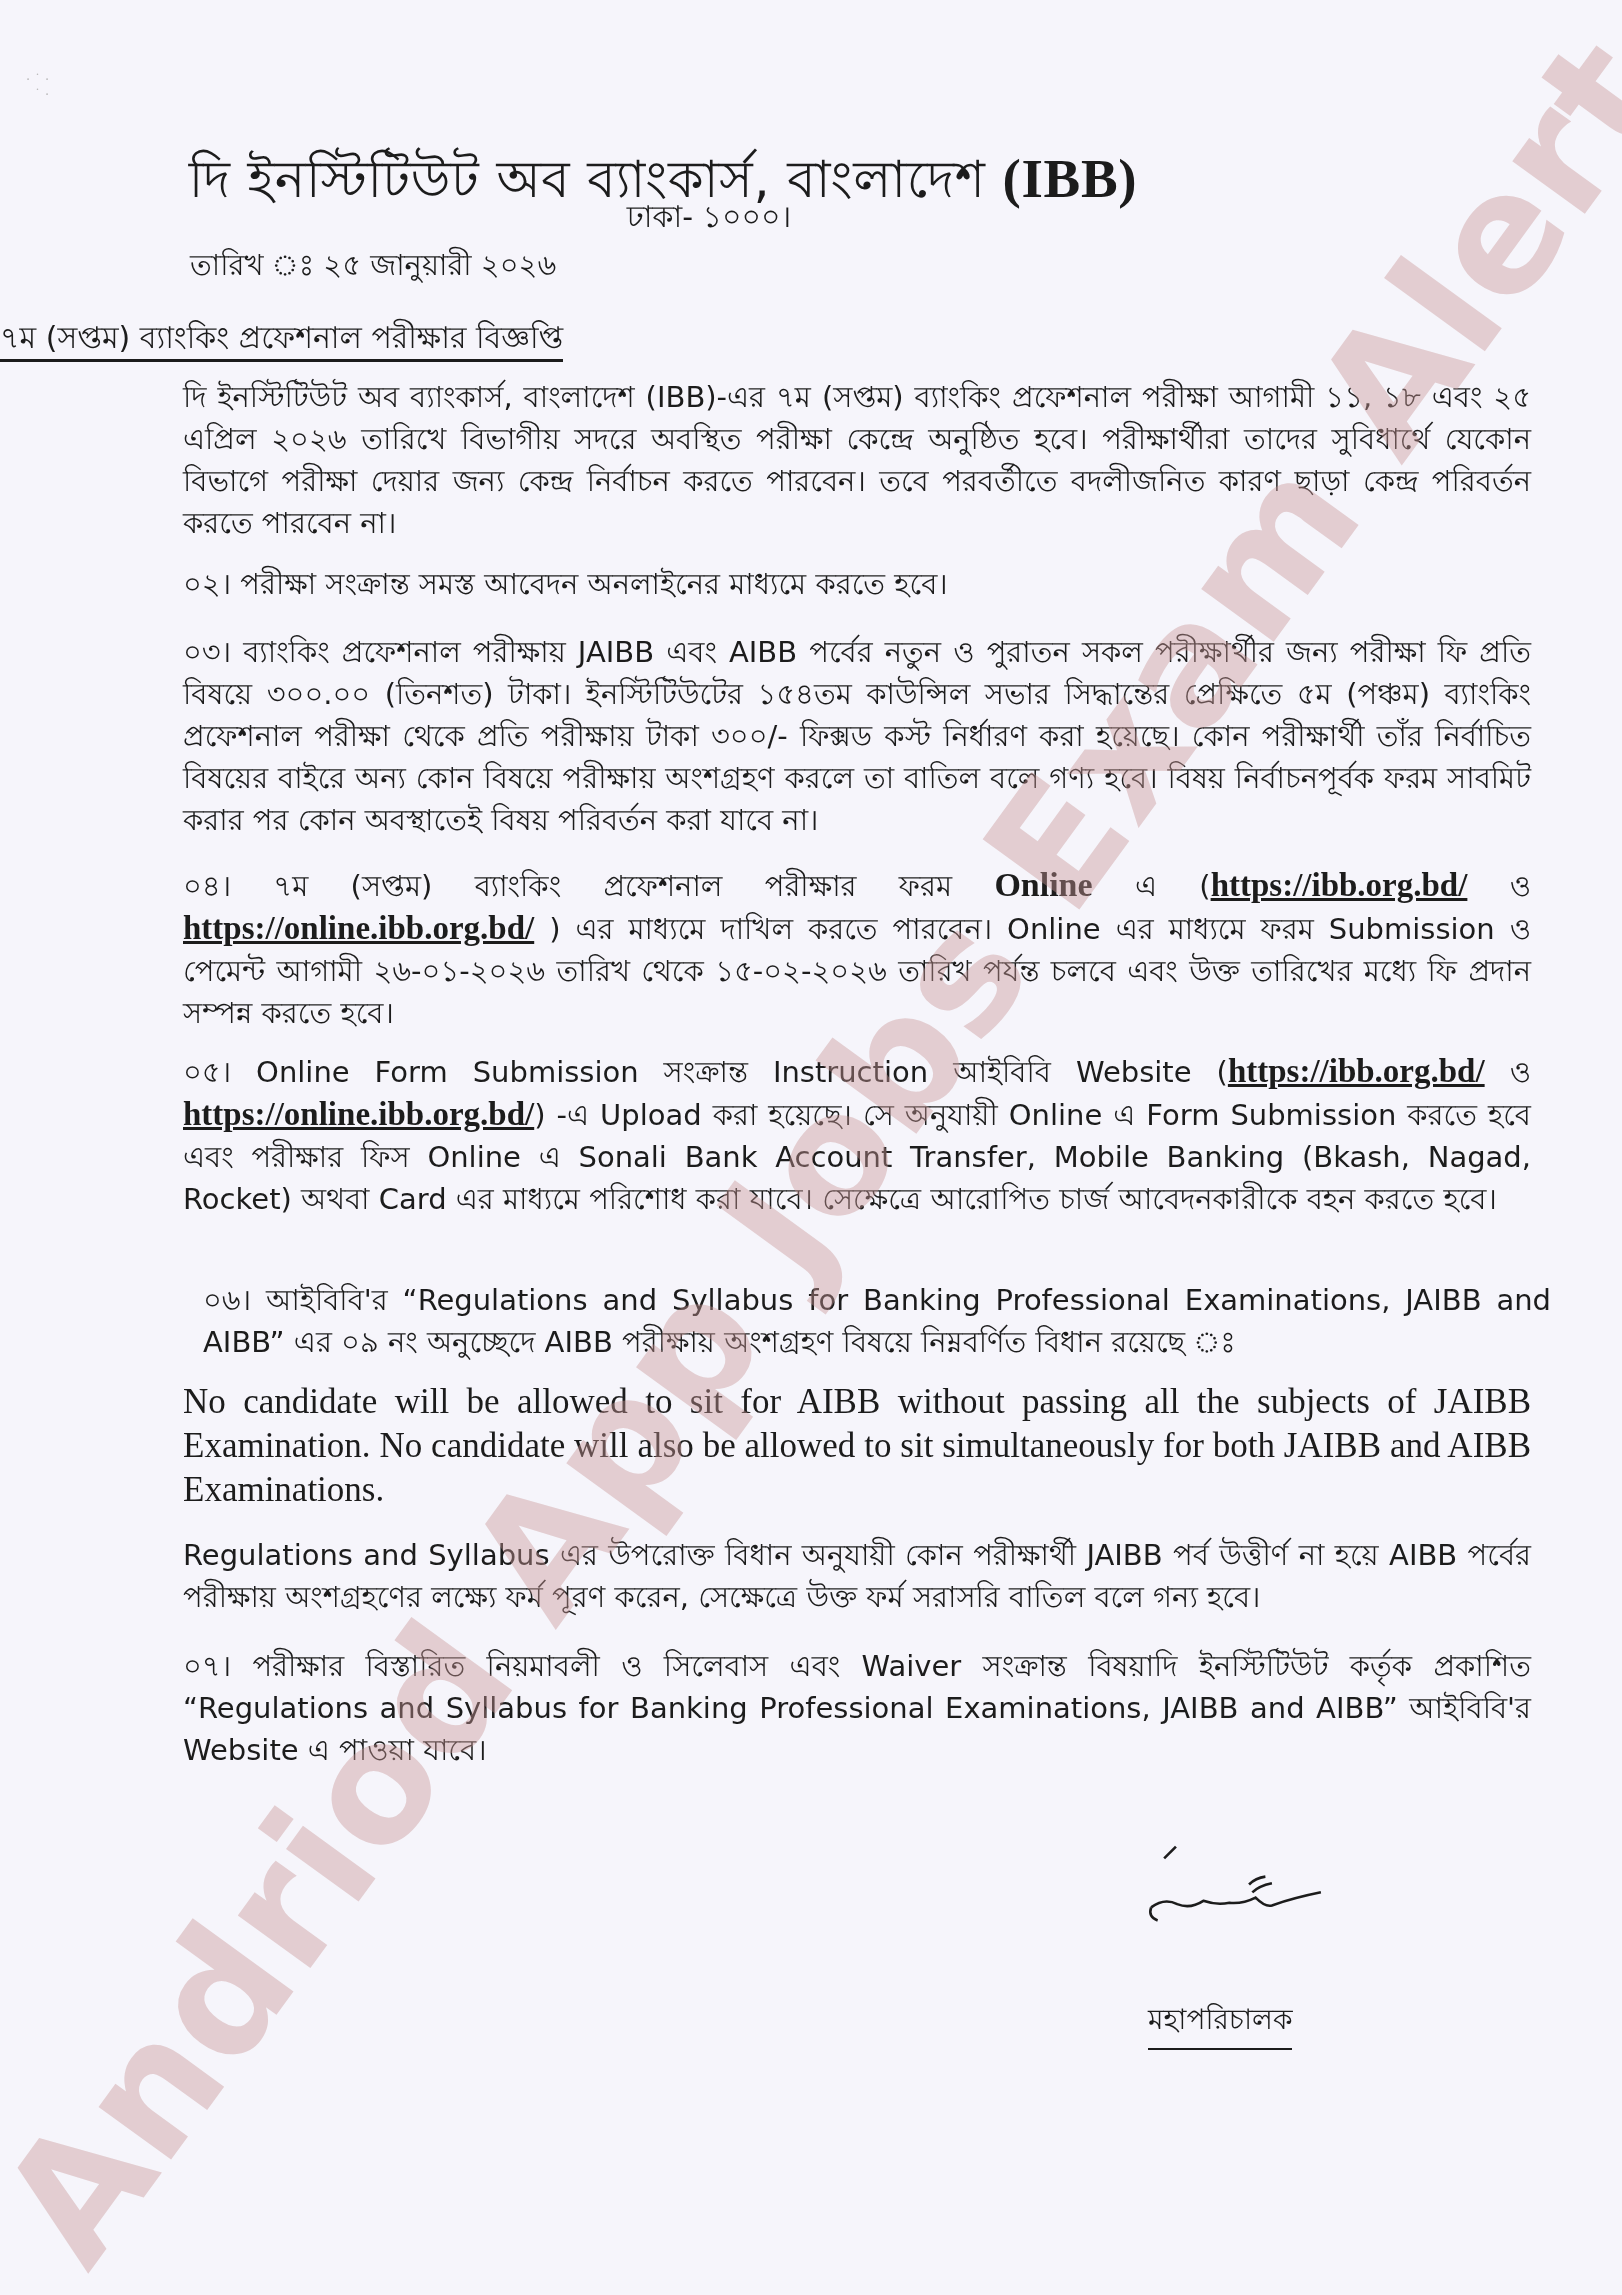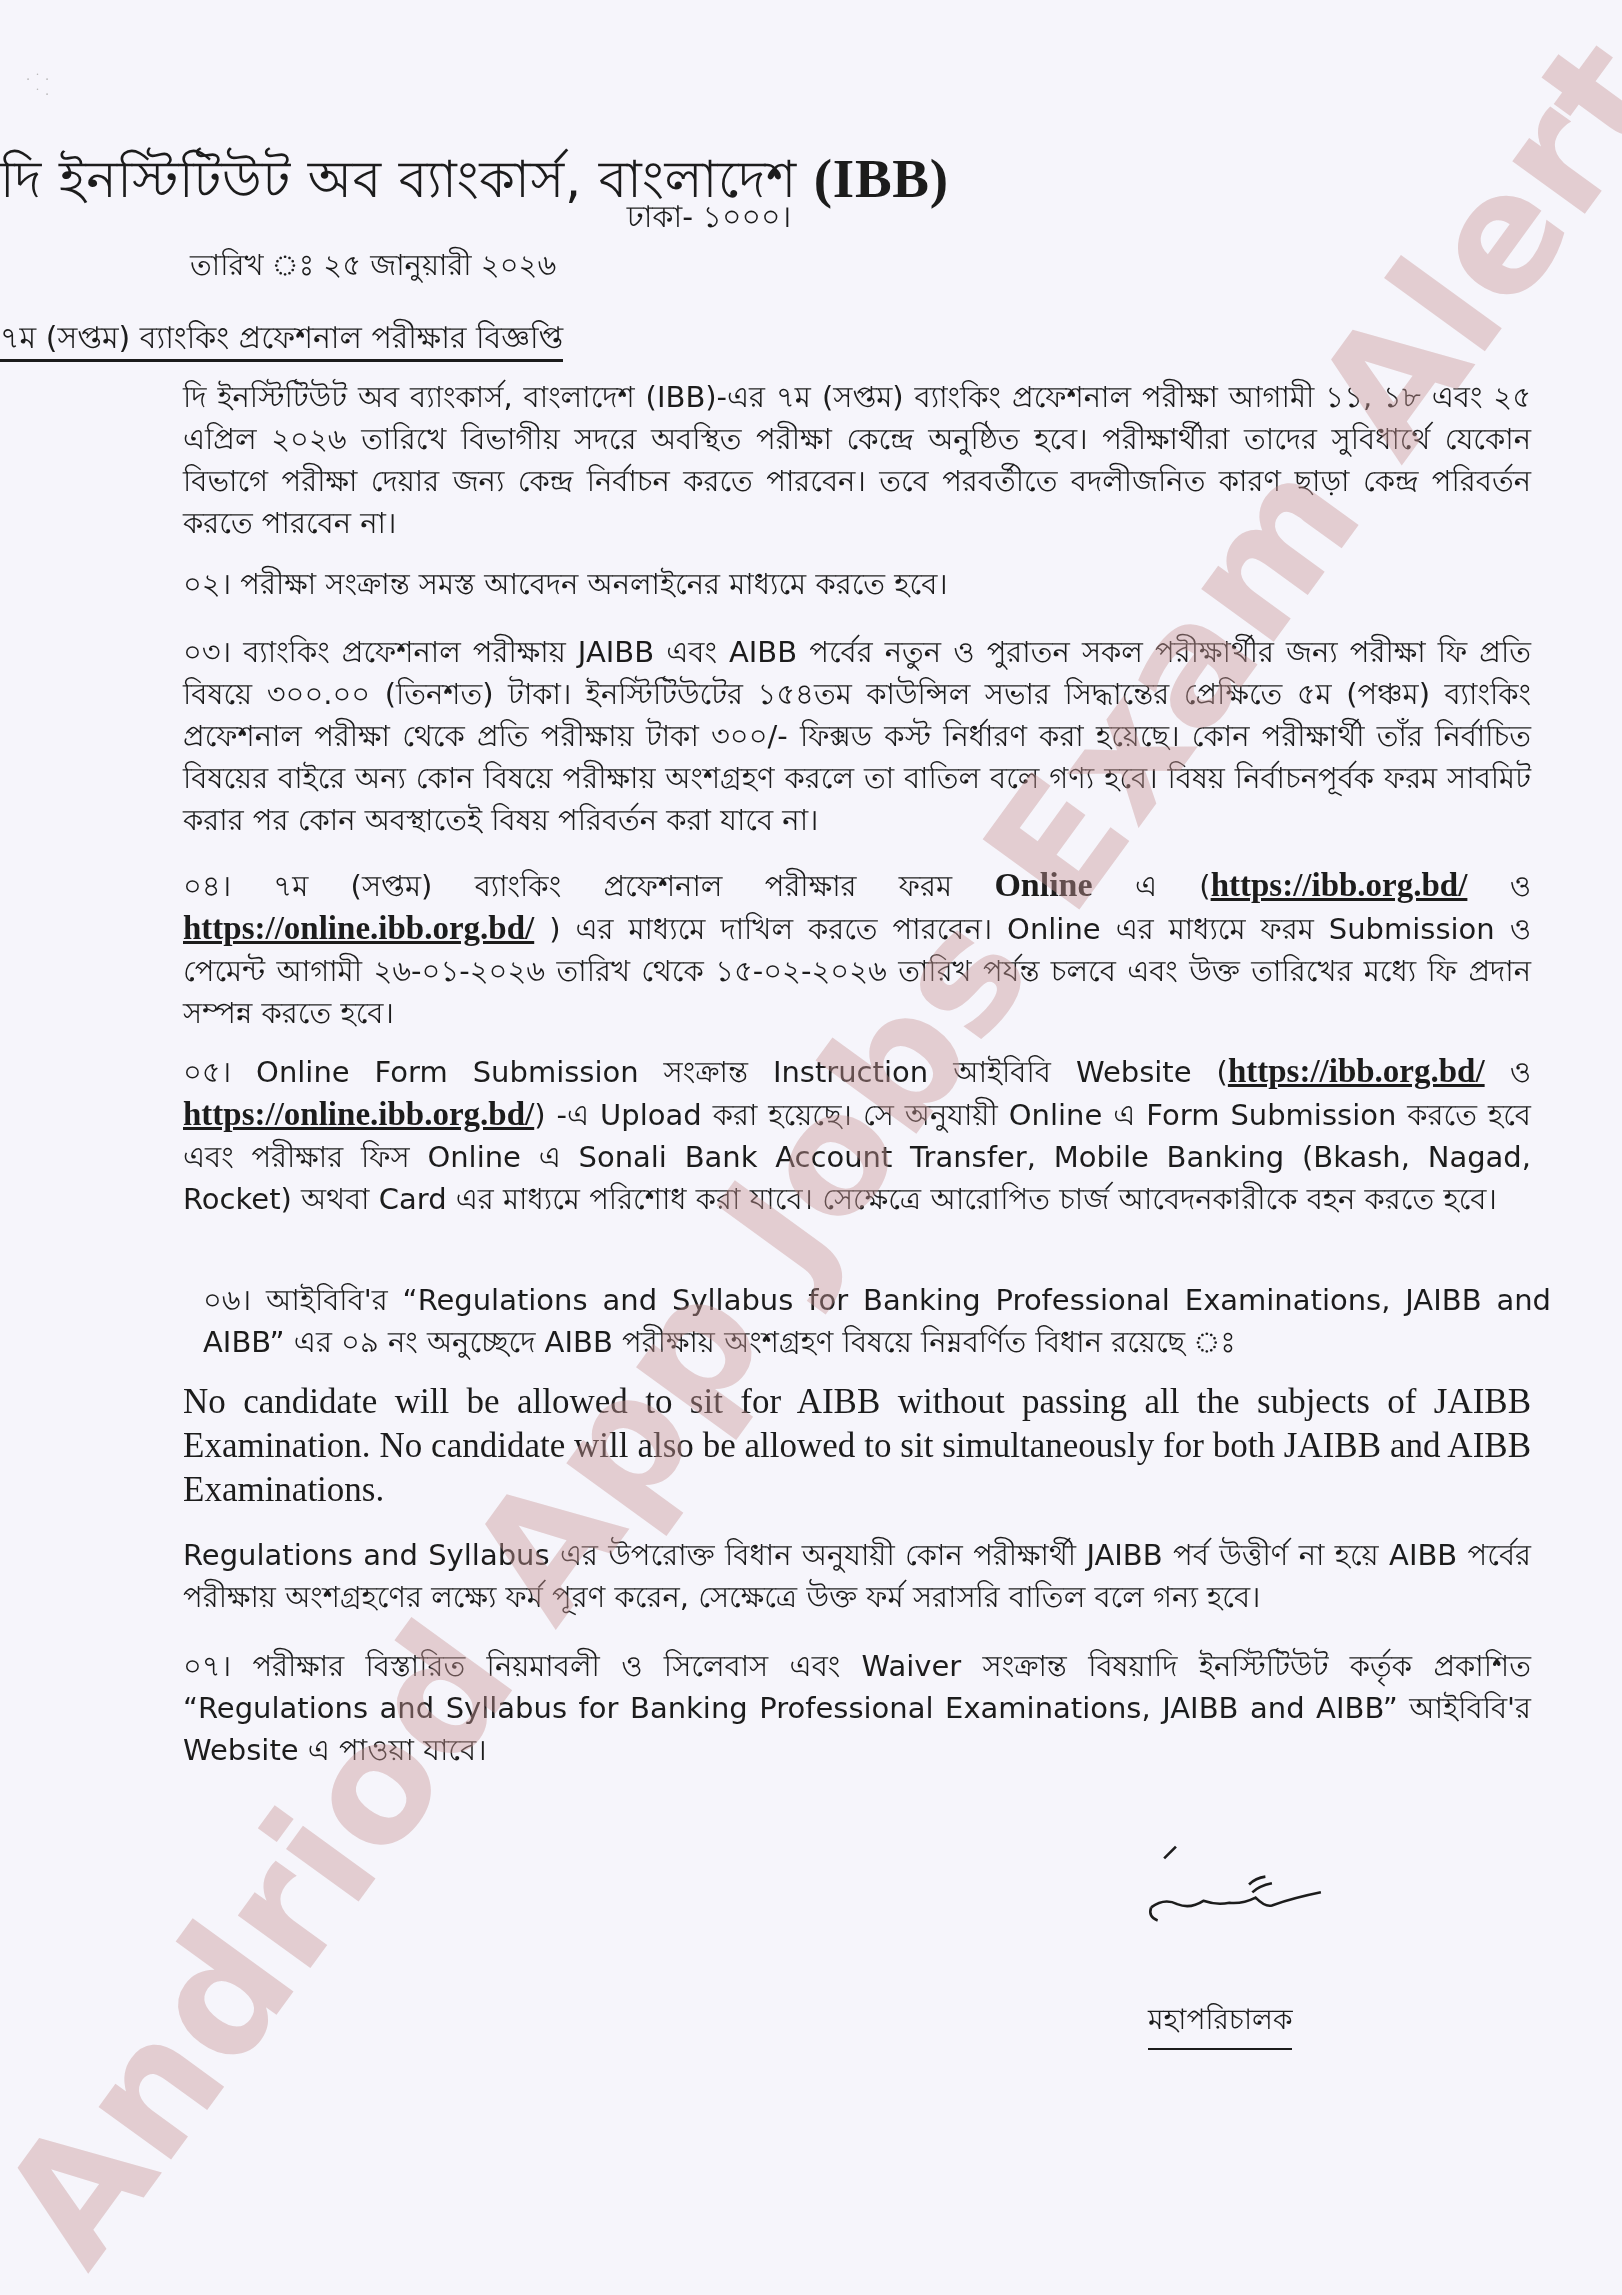--- a/index.html
+++ b/index.html
@@ -6,21 +6,21 @@
   body {
     width: 1622px; height: 2295px;
     background: #f6f5fb;
     position: relative; overflow: hidden;
     font-family: "DejaVu Serif", "Liberation Serif", serif;
     color: #1c1c1c;
   }
   .page { position: absolute; left: 0; top: 0; width: 1622px; height: 2295px; }
   .header-title {
     position: absolute; left: 0; width: 1326px; top: 141px;
-    text-align: left; font-size: 51px; font-weight: 500; letter-spacing: 0.7px;
+    text-align: center; font-size: 51px; font-weight: 500; letter-spacing: 0.7px;
     font-family: "DejaVu Sans", "Liberation Sans", sans-serif;
   }
   .header-title .ibb { font-family: "Liberation Serif", serif; font-weight: bold; font-size: 55px; }
   .header-city {
     position: absolute; left: 0; width: 1418px; top: 193px;
     text-align: center; font-size: 30px;
     font-family: "DejaVu Sans", "Liberation Sans", sans-serif;
   }
   .date {
     position: absolute; left: 190px; top: 242px; font-size: 29px;

